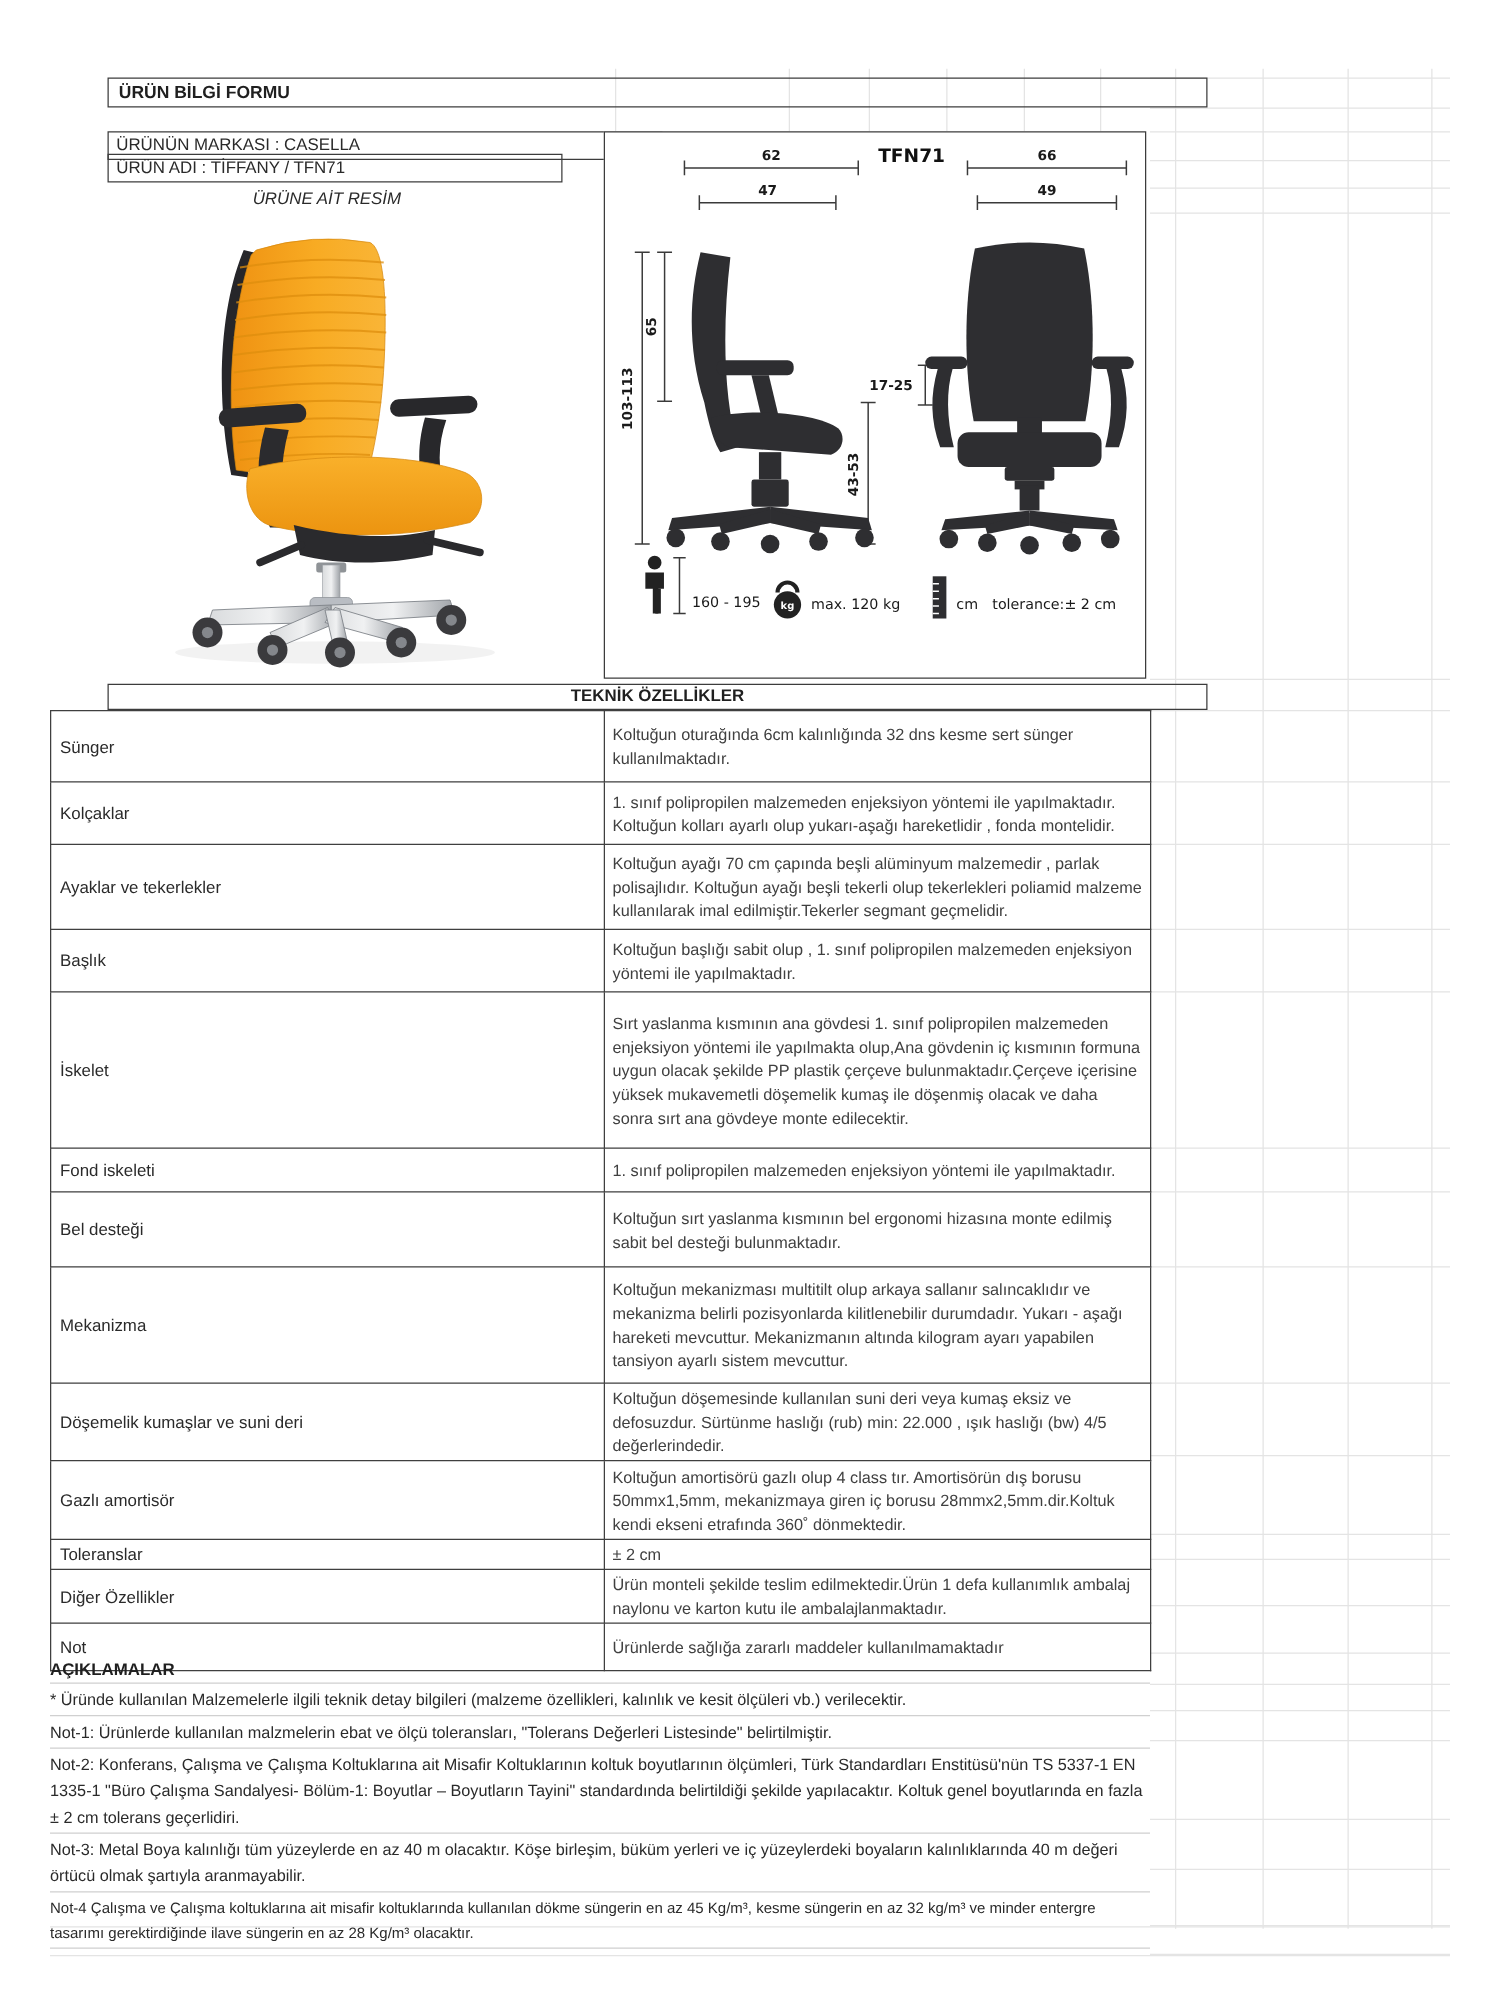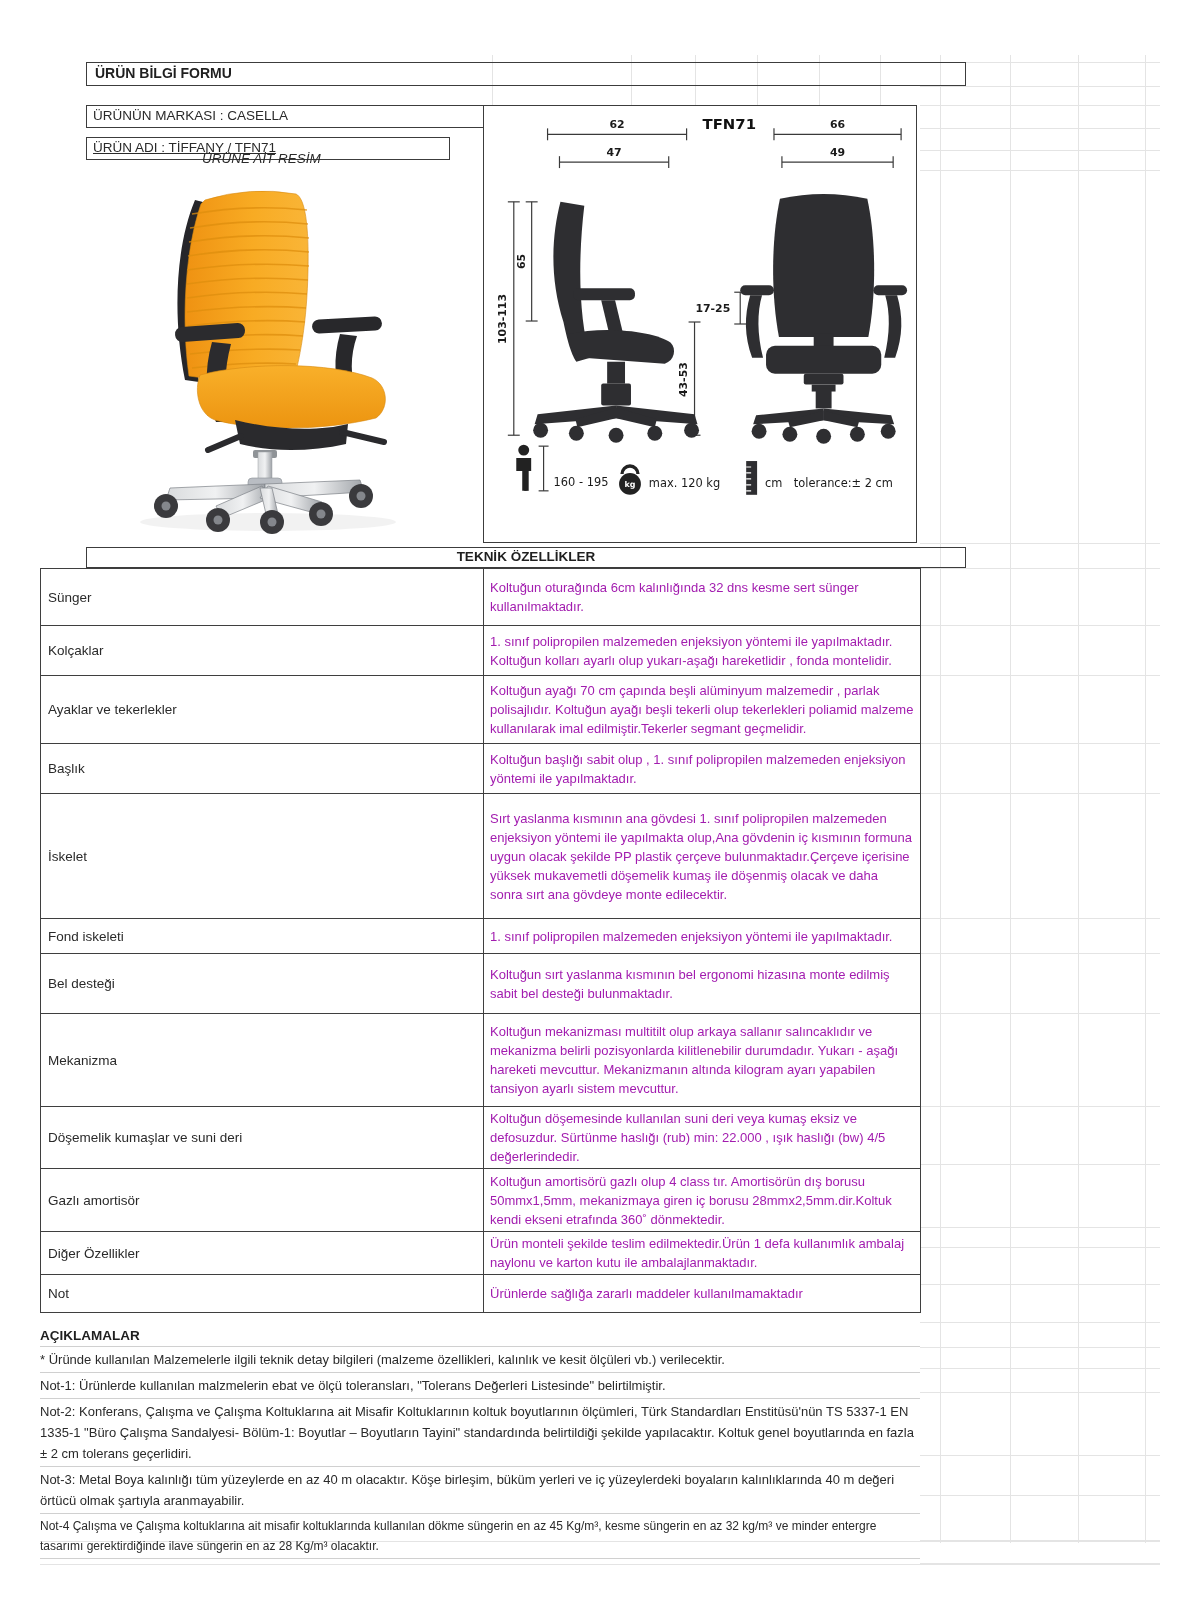--- a/index.html
+++ b/index.html
@@ -10,21 +10,21 @@
   .gridline{position:absolute;background:#e4e4e4;}
   .box{position:absolute;border:1.4px solid #3c3c3c;background:transparent;box-sizing:border-box;margin-left:46px;}
   .title-box{font-weight:bold;font-size:14px;line-height:20px;padding-left:8px;}
   .info-box{font-size:13.5px;line-height:19px;padding-left:6px;color:#2a2a2a;}
   .caption{position:absolute;font-size:13.5px;text-align:center;color:#2a2a2a;}
   .tech-header{font-weight:bold;font-size:13.5px;text-align:center;line-height:18px;}
   .spec-wrap{position:absolute;left:40px;top:568px;width:880px;}
   table.spec{border-collapse:collapse;table-layout:fixed;width:880px;}
   table.spec td{border:1.2px solid #3f3f3f;vertical-align:middle;box-sizing:border-box;}
   td.lab{width:443px;font-size:13.5px;padding:1px 8px 1px 7px;color:#2a2a2a;}
-  td.val{width:437px;font-size:13px;line-height:19px;padding:2px 6px;color:#a21caf;}
+  td.val{width:437px;font-size:13px;line-height:19px;padding:2px 6px;color:#404040;}
   .notes{position:absolute;left:40px;top:1325px;width:880px;}
   .notes-title{font-weight:bold;font-size:13.5px;line-height:21px;border-bottom:1px solid #d0d0d0;}
   .note-item{font-size:13px;line-height:21px;padding:2px 0;border-bottom:1px solid #d0d0d0;color:#2a2a2a;}
   .note-item.small{font-size:12px;line-height:20px;}
   .drawing-box{position:absolute;left:483px;top:105px;width:434px;height:438px;border:1.5px solid #3c3c3c;box-sizing:border-box;background:#fff;}
   .photo-box{position:absolute;left:100px;top:170px;width:370px;height:365px;}
   svg text{font-family:"DejaVu Sans","Liberation Sans",sans-serif;}
   .dim{font-size:11px;font-weight:bold;fill:#1a1a1a;}
   .model{font-size:15px;font-weight:bold;fill:#111;}
   .legend-t{font-size:11.5px;fill:#1a1a1a;}
@@ -72,21 +72,21 @@
       <div class="gridline" style="left: 920px; top: 1455px; width: 240px; height: 1px;"></div>
       <div class="gridline" style="left: 920px; top: 1495px; width: 240px; height: 1px;"></div>
       <div class="gridline" style="left: 920px; top: 1540px; width: 240px; height: 1px;"></div>
       <div class="gridline" style="left: 920px; top: 1563px; width: 240px; height: 1px;"></div>
       <div class="gridline" style="left: 40px; top: 1541px; width: 1120px; height: 1px;"></div>
       <div class="gridline" style="left: 40px; top: 1564px; width: 1120px; height: 1px;"></div>
     </div>
 
   <div class="box title-box" style="left:40px;top:62px;width:880px;height:24px;">ÜRÜN BİLGİ FORMU</div>
   <div class="box info-box" style="left:40px;top:105px;width:444px;height:23px;">ÜRÜNÜN MARKASI : CASELLA</div>
-  <div class="box info-box" style="left:40px;top:137px;width:364px;height:23px;text-decoration:underline;">ÜRÜN ADI : TİFFANY / TFN71</div>
+  <div class="box info-box" style="left:40px;top:123px;width:364px;height:23px;">ÜRÜN ADI : TİFFANY / TFN71</div>
   <div class="caption" style="left:40px;top:151px;width:443px;height:19px;font-style:italic;">ÜRÜNE AİT RESİM</div>
 
   <div class="photo-box">
     <svg viewBox="0 0 370 365" width="370" height="365">
       <defs>
         <linearGradient id="gOr" x1="0" y1="0" x2="1" y2="0">
           <stop offset="0" stop-color="#ef9212"></stop>
             <stop offset="0.55" stop-color="#f8ab23"></stop>
             <stop offset="1" stop-color="#f9b537"></stop>
         </linearGradient>
@@ -306,20 +306,24 @@
             <td class="val">Koltuğun mekanizması multitilt olup arkaya sallanır salıncaklıdır ve mekanizma belirli pozisyonlarda kilitlenebilir durumdadır. Yukarı - aşağı hareketi mevcuttur. Mekanizmanın altında kilogram ayarı yapabilen tansiyon ayarlı sistem mevcuttur.</td>
           </tr>
           <tr style="height: 58px;">
             <td class="lab">Döşemelik kumaşlar ve suni deri</td>
             <td class="val">Koltuğun döşemesinde kullanılan suni deri veya kumaş eksiz ve defosuzdur. Sürtünme haslığı (rub) min: 22.000 , ışık haslığı (bw) 4/5 değerlerindedir.</td>
           </tr>
           <tr style="height: 63px;">
             <td class="lab">Gazlı amortisör</td>
             <td class="val">Koltuğun amortisörü gazlı olup 4 class tır. Amortisörün dış borusu 50mmx1,5mm, mekanizmaya giren iç borusu 28mmx2,5mm.dir.Koltuk kendi ekseni etrafında 360˚ dönmektedir.</td>
           </tr>
+          <tr style="height: 20px;">
+            <td class="lab">Toleranslar</td>
+            <td class="val">± 2 cm</td>
+          </tr>
           <tr style="height: 37px;">
             <td class="lab">Diğer Özellikler</td>
             <td class="val">Ürün monteli şekilde teslim edilmektedir.Ürün 1 defa kullanımlık ambalaj naylonu ve karton kutu ile ambalajlanmaktadır.</td>
           </tr>
           <tr style="height: 38px;">
             <td class="lab">Not</td>
             <td class="val">Ürünlerde sağlığa zararlı maddeler kullanılmamaktadır</td>
           </tr>
         </tbody>
       </table>

